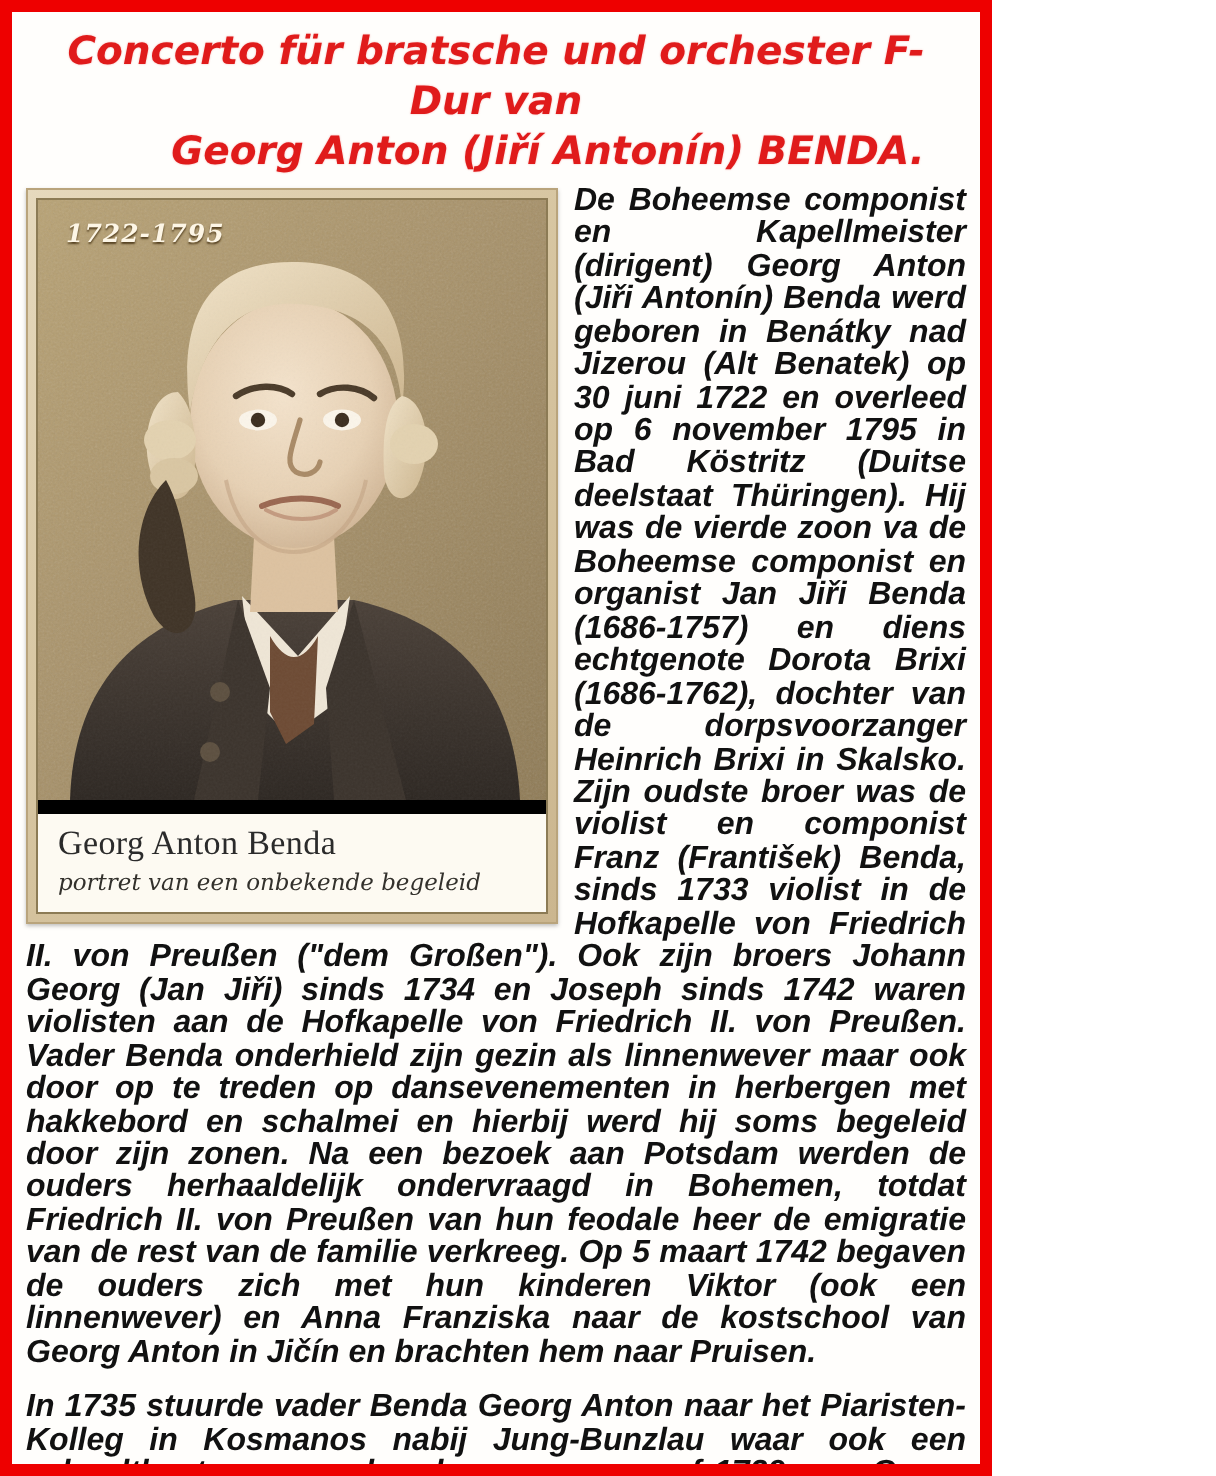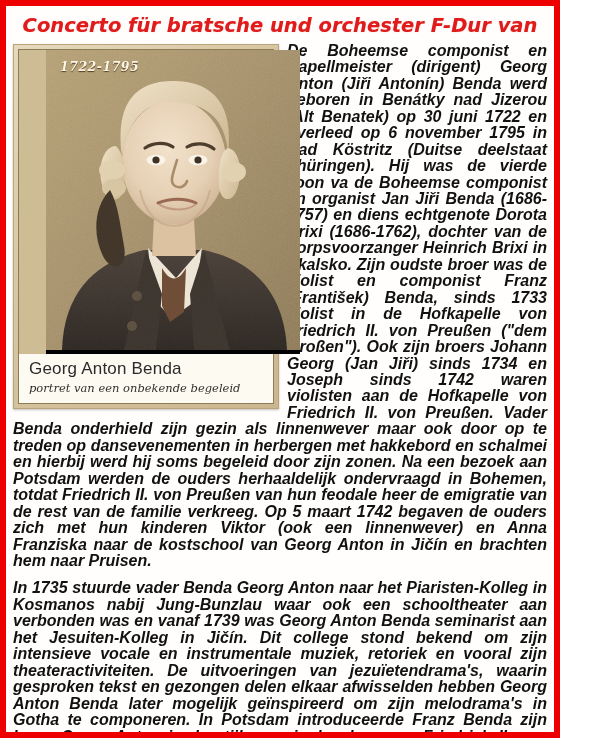--- a/index.html
+++ b/index.html
@@ -6,21 +6,21 @@
   html, body {
     margin: 0;
     padding: 0;
     background: #ffffff;
   }
   body {
     font-family: "Liberation Sans", sans-serif;
   }
   .page {
     position: relative;
-    width: 560px;
+    width: 496px;
     height: 738px;
     box-sizing: border-box;
     background: #ffffff;
     border: 6px solid #ee0000;
     overflow: hidden;
   }
   .inner {
     position: relative;
     width: 100%;
     height: 100%;
@@ -68,22 +68,21 @@
     border: 1px solid #8c7b55;
     background: #cdbc94;
     box-sizing: border-box;
   }
   .portrait-img {
     position: relative;
     width: 100%;
     height: 300px;
     overflow: hidden;
     background: #3b82f6;
-    border-bottom: 4px solid #000000;
-    margin-left: 27px;
+    border-bottom: 7px solid #000000;
   }
   .portrait-img svg { display: block; width: 100%; height: 100%; }
   .portrait-years {
     position: absolute;
     top: 9px;
     left: 14px;
     color: #fdf6e6;
     font-family: "DejaVu Serif", serif;
     font-style: italic;
     font-weight: bold;
@@ -91,21 +90,21 @@
     letter-spacing: 0.5px;
     text-shadow: 0 1px 1px rgba(60,40,10,0.8);
     z-index: 3;
   }
   .portrait-caption {
     background: #fdfaf2;
     padding: 5px 10px 7px 10px;
     box-sizing: border-box;
   }
   .cap-name {
-    font-family: Liberation Sans, sans-serif;
+    font-family: Liberation Serif, serif;
     font-size: 17px;
     color: #2b2b2b;
     line-height: 1.2;
     padding-bottom: 3px;
     letter-spacing: 0.2px;
   }
   .cap-sub {
     font-family: "DejaVu Serif", serif;
     font-style: italic;
     font-size: 11.5px;
@@ -142,20 +141,21 @@
   }
 </style>
 </head>
 <body>
 
 <div class="page">
   <div class="inner">
 
     <h1 class="title">
       <span class="line1">Concerto für bratsche und orchester F-Dur van</span>
+      <span class="line2">Georg Anton (Jiří Antonín) BENDA.</span>
     </h1>
 
     <div class="content">
 
       <figure class="portrait-box">
         <div class="portrait-inner">
           <div class="portrait-img">
             <span class="portrait-years">1722-1795</span>
             <svg viewBox="0 0 258 300" preserveAspectRatio="xMidYMid slice">
               <defs>

